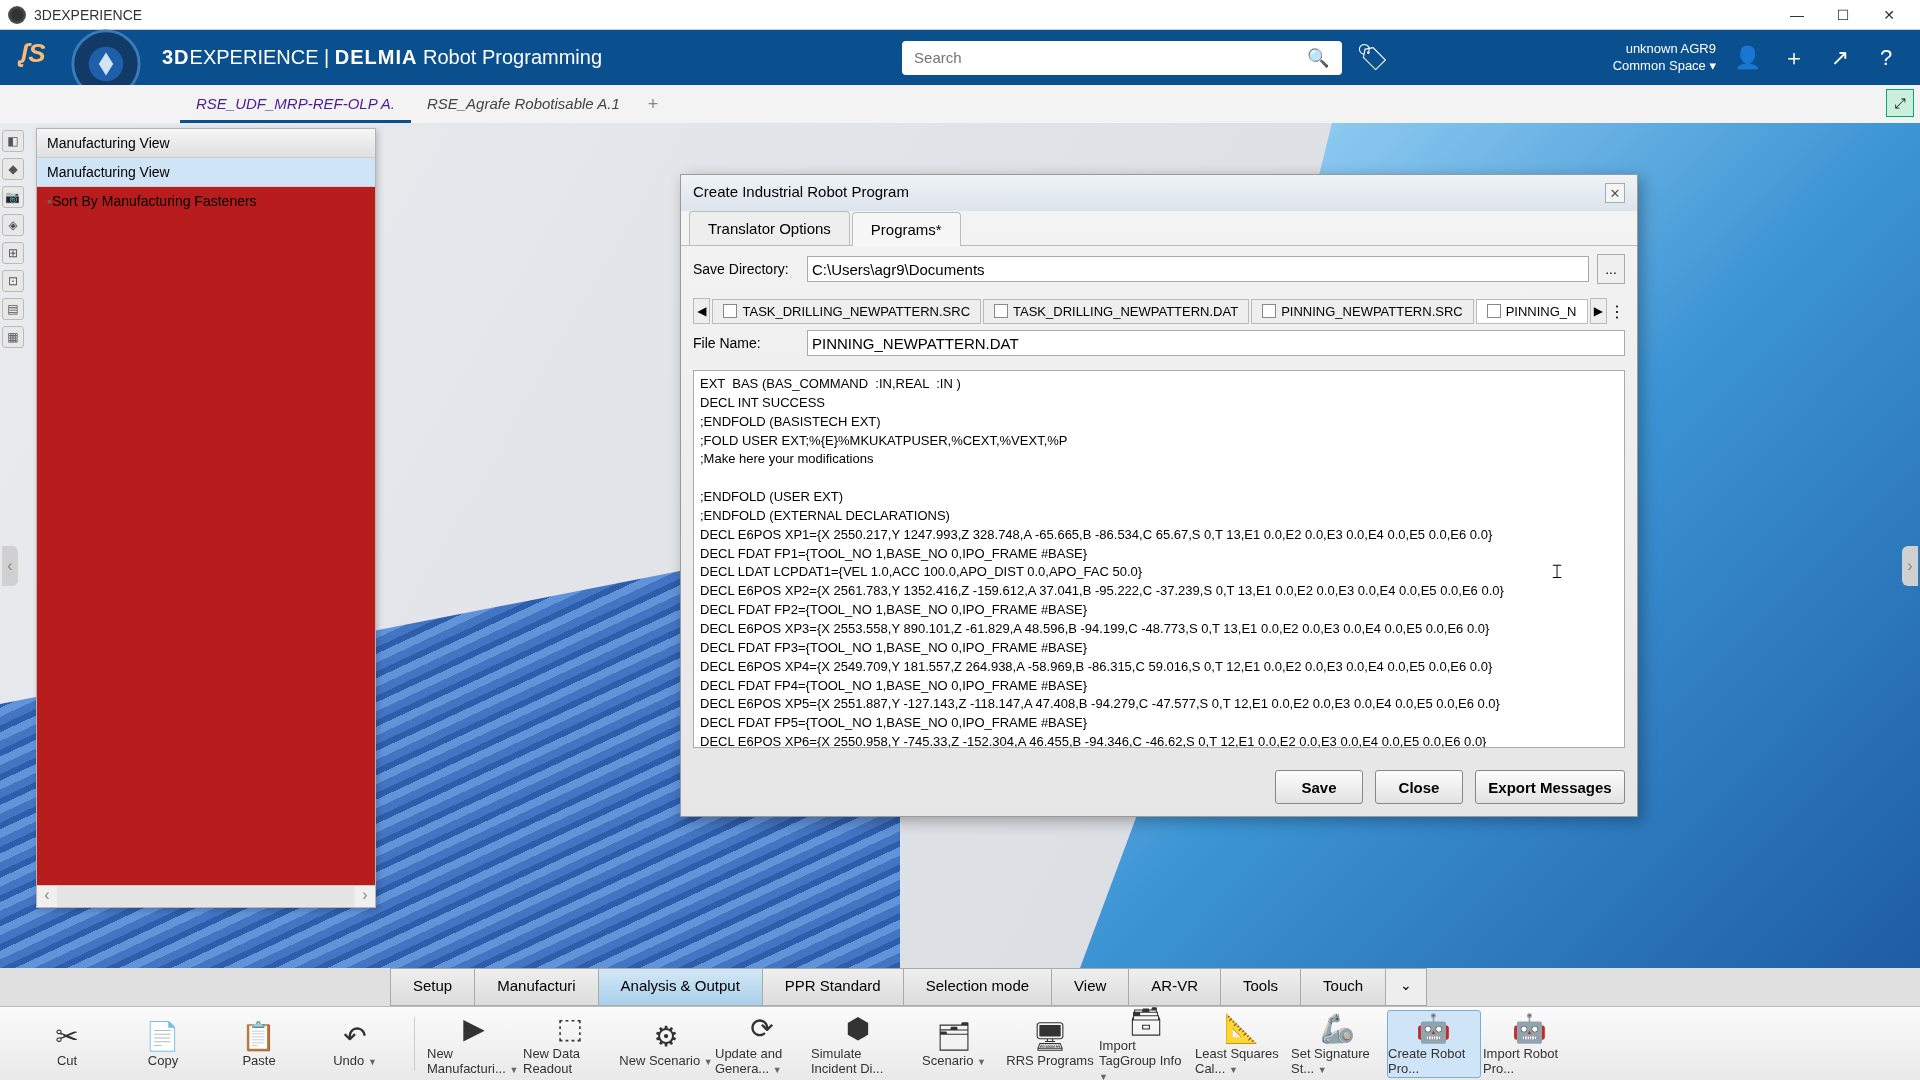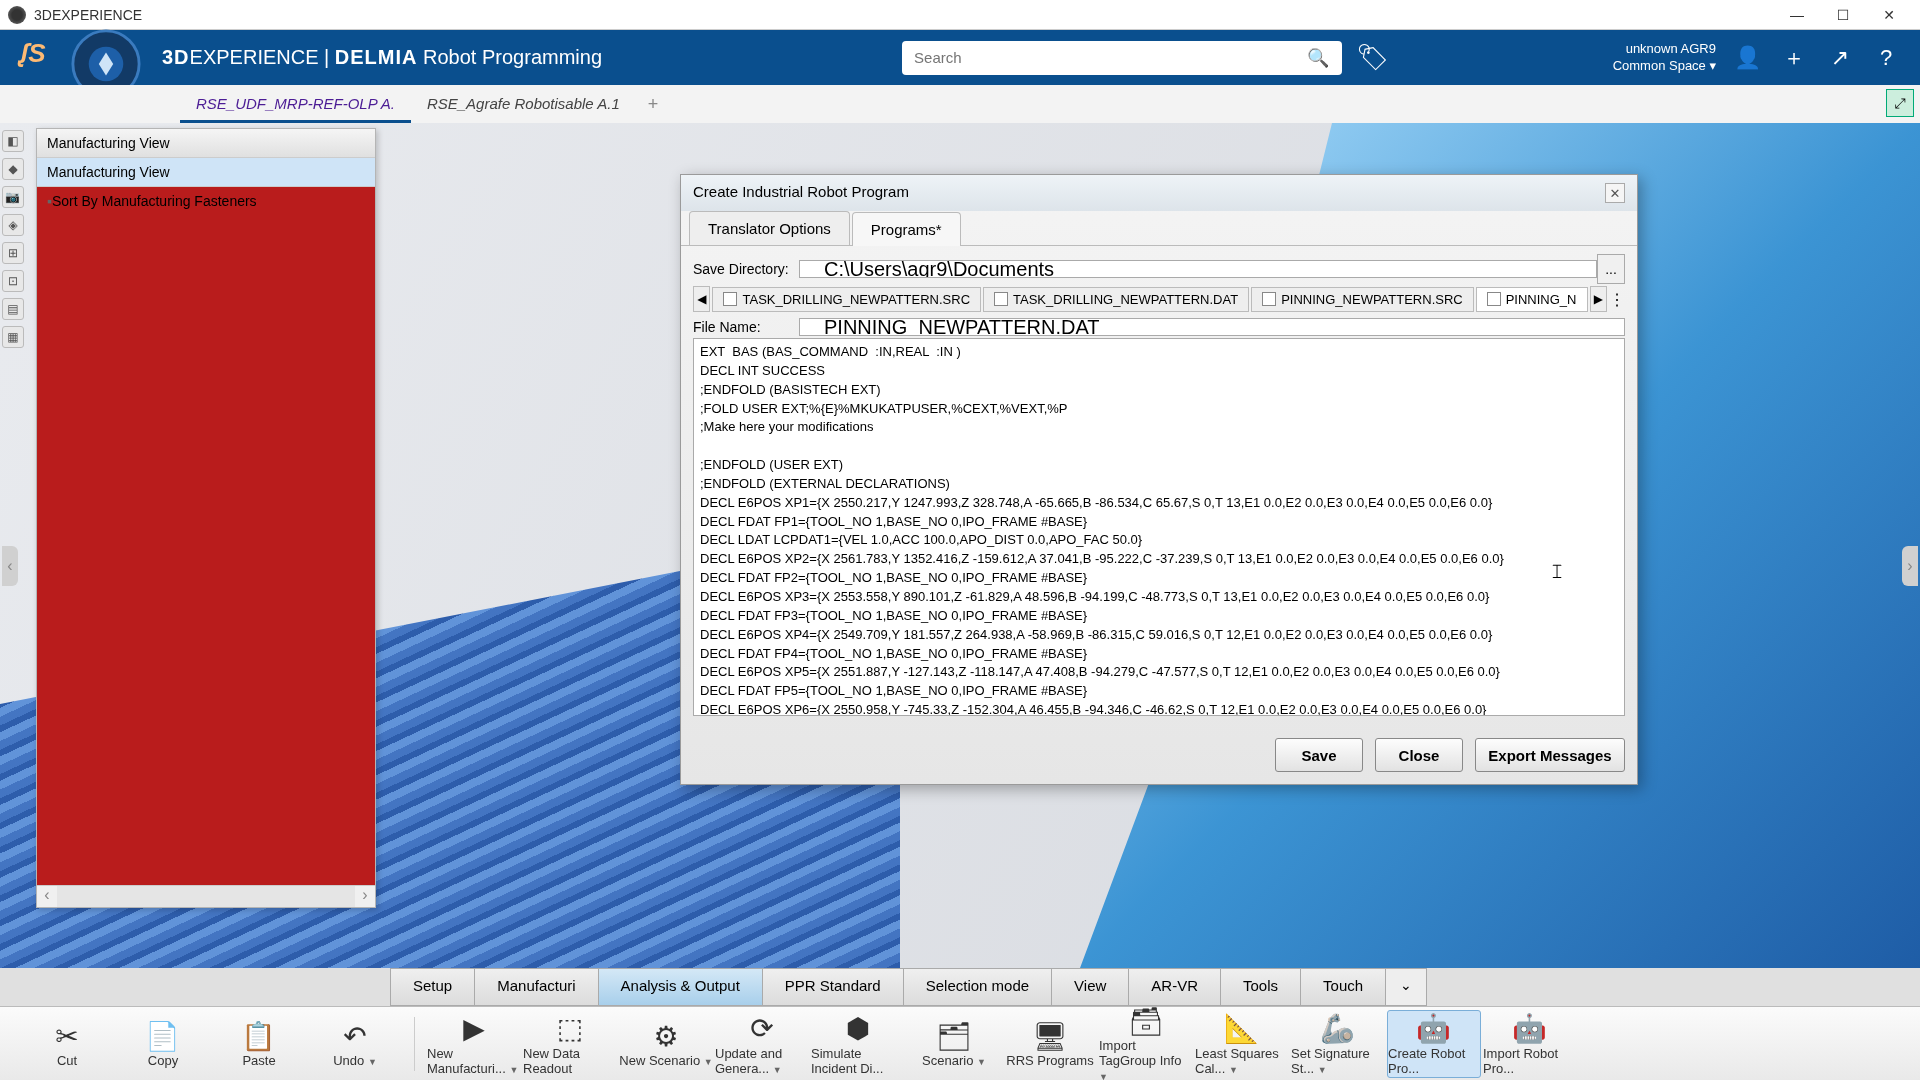--- a/index.html
+++ b/index.html
@@ -57,23 +57,23 @@
 .leftpanel .hscroll .track { flex:1; background:#e5e5e5; }
 
 
 .dialog { position:absolute; left:680px; top:174px; width:958px; background:linear-gradient(#f4f4f4,#e6e6e6); border:1px solid #9a9a9a; box-shadow:4px 4px 14px rgba(0,0,0,0.3); }
 .dialog .dtitle { padding:8px 12px; font-size:15px; background:linear-gradient(#eef3f7,#dde4ea); display:flex; align-items:flex-start; }
 .dialog .dtitle .x { margin-left:auto; width:20px; height:20px; display:flex; align-items:center; justify-content:center; font-size:13px; color:#555; border:1px solid #aaa; background:#f5f5f5; }
 .dialog .tabs { display:flex; padding:0 8px; }
 .dialog .tabs .dtab { padding:8px 18px; font-size:15px; border:1px solid #bbb; background:#eee; border-bottom:none; border-radius:4px 4px 0 0; margin-right:2px; cursor:pointer; }
 .dialog .tabs .dtab.active { background:#f7f7f7; position:relative; top:1px; }
 .dialog .form { padding:8px 12px; border-top:1px solid #bbb; }
-.dialog .formrow { display:flex; align-items:center; margin-bottom:2px; }
+.dialog .formrow { display:flex; align-items:center; margin-bottom:14px; gap:8px; }
 .dialog .formrow label { font-size:14px; min-width:106px; }
-.dialog .formrow input { flex:1; height:18px; border:1px solid #aaa; background:#fff; padding:0 24px; font-size:20px; }
+.dialog .formrow input { flex:1; height:26px; border:1px solid #aaa; background:#fff; padding:0 4px; font-size:15px; }
 .dialog .formrow .browse { width:28px; height:30px; border:1px solid #aaa; background:#f0f0f0; text-align:center; line-height:28px; font-size:14px; }
 .dialog .filetabs { display:flex; align-items:center; margin-bottom:6px; }
 .dialog .filetabs .farr { width:22px; height:26px; border:1px solid #bbb; background:#eee; text-align:center; line-height:24px; font-size:12px; margin-right:2px; }
 .dialog .filetabs .ft { display:flex; align-items:center; gap:5px; padding:4px 10px; border:1px solid #bbb; background:#eee; font-size:13px; margin-right:2px; white-space:nowrap; }
 .dialog .filetabs .ft.active { background:#fff; }
 .dialog .filetabs .ft .fico { width:14px; height:14px; border:1px solid #888; background:#fff; }
 .dialog .filetabs .more { width:20px; text-align:center; font-size:16px; }
 .dialog textarea { width:100%; height:378px; border:1px solid #aaa; background:#fff; font-family:Arial; font-size:13px; padding:4px 6px; resize:none; line-height:1.45; }
 .dialog .btns { display:flex; justify-content:flex-end; gap:12px; padding:10px 12px 12px; }
 .dialog .btns button { min-width:88px; height:34px; border:1px solid #888; background:linear-gradient(#fdfdfd,#e2e2e2); font-size:15px; font-weight:600; border-radius:3px; cursor:pointer; }

